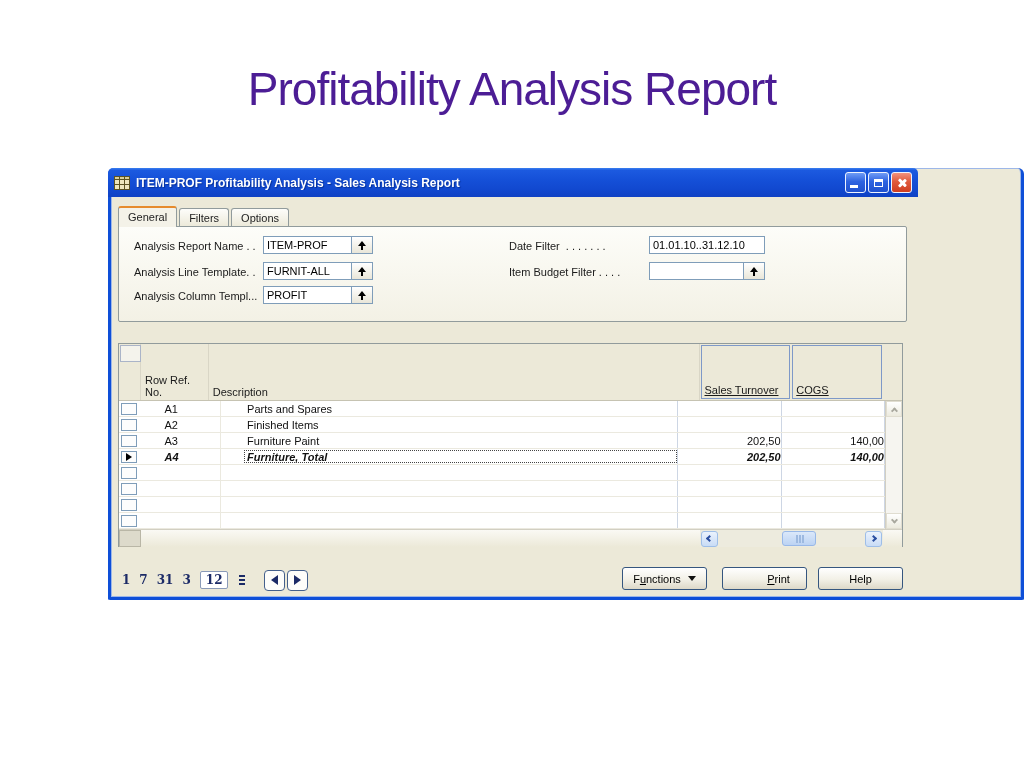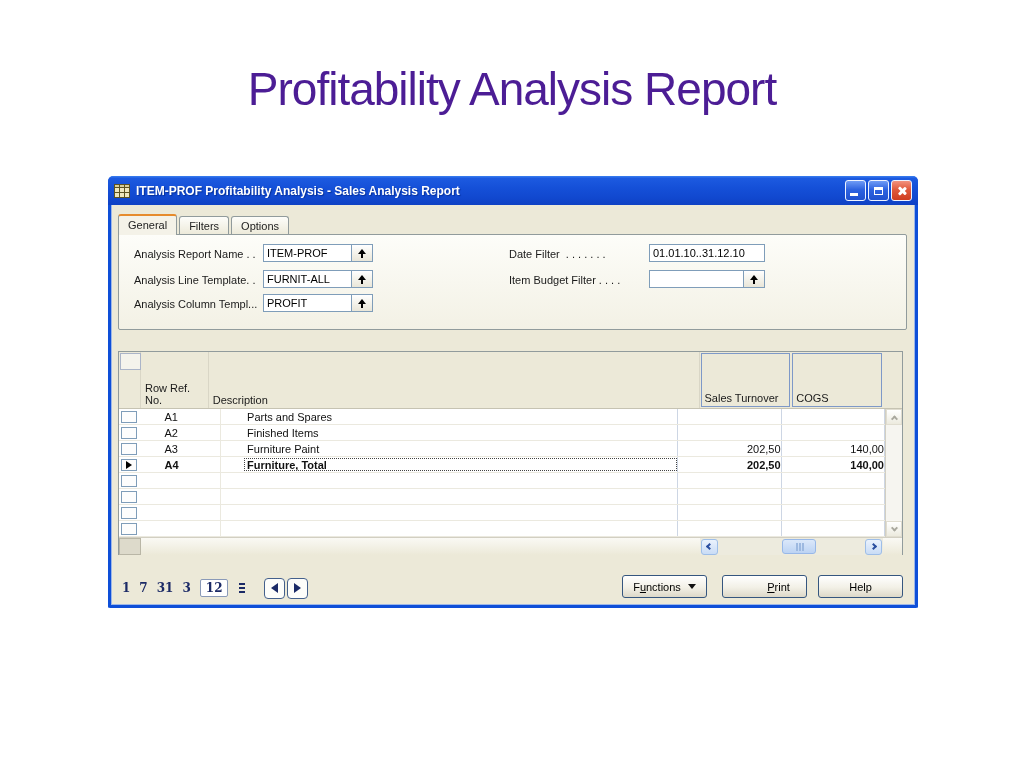--- a/index.html
+++ b/index.html
@@ -4,21 +4,21 @@
 <style>
   * { margin:0; padding:0; box-sizing:border-box; }
   html,body { width:1024px; height:768px; background:#ffffff; overflow:hidden;
               font-family:"Liberation Sans", sans-serif; }
   .slide { position:relative; width:1024px; height:768px; background:#fff; }
 
   .slide-title { position:absolute; top:62px; left:0; width:100%; text-align:center;
                  font-size:46px; font-weight:400; color:#4c1d95; letter-spacing:-1px; }
 
   
-  .window { position:absolute; left:108px; top:176px; width:810px; height:432px;
+  .window { position:absolute; left:108px; top:168px; width:916px; height:432px;
             border:3px solid #0E4FD8; border-top:none; border-radius:6px 6px 2px 2px;
             background:#ECE9D8; box-shadow:0 0 0 1px #9db7e8 inset; }
   .titlebar { position:absolute; left:-3px; top:0; width:810px; height:29px;
               border-radius:5px 5px 0 0;
               background:linear-gradient(#3a7ff0 0%, #1c5ae0 8%, #1550d8 40%, #1148cf 75%, #0f41c4 100%);
               display:flex; align-items:center; padding:0 6px; }
   .titlebar-text { color:#fff; font-weight:bold; font-size:12px; margin-left:6px; flex:1;
                    text-shadow:1px 1px 1px #06309a; white-space:nowrap; overflow:hidden; }
   .winbtns { display:flex; gap:2px; }
   .winbtn { width:21px; height:21px; border:1px solid #eef3ff; border-radius:3px;
@@ -63,37 +63,37 @@
   
   .grid { position:absolute; left:7px; top:146px; width:785px; height:204px;
           border:1px solid #919B9C; background:#fff; }
   .ghead { display:flex; height:57px; background:#ECE9D8; border-bottom:1px solid #C6C3B2; }
   .gh { border-right:1px solid #D9D6C6; display:flex; align-items:flex-end; padding:2px 4px; color:#1a1a1a; }
   .gh.marker { width:22px; padding:0; position:relative; }
   .gh.marker::before { content:""; position:absolute; left:1px; top:1px; width:19px; height:15px;
           background:#f4f3ec; border:1px solid #aab4c8; }
   .gh.ref { width:68px; }
   .gh.desc { width:492px; }
-  .gh.moneywrap { width:92px; padding:1px; border-right:none; }
+  .gh.moneywrap { width:92px; padding:1px; border-right:none;text-decoration:underline; }
   .moneybox { width:100%; height:100%; border:1px solid #7E99C8; display:flex;
               align-items:flex-end; padding:2px 3px; }
   .gh.corner { width:19px; border-right:none; }
   .ghead .two-line { line-height:12px; }
 
   .grows { display:flex; }
   .rowcol { width:766px; }
   .grow { display:flex; height:16px; border-bottom:1px solid #EBE9DF; background:#fff;gap:22px; }
   .cell { display:flex; align-items:center; overflow:hidden; white-space:nowrap; }
   .cell.marker { width:22px; justify-content:center; background:#fff; }
   .markbox { width:16px; height:12px; border:1px solid #7F9DB9; background:#fdfdfd;
              display:flex; align-items:center; justify-content:center; }
   .cell.ref { width:68px; padding-left:4px; border-right:1px solid #EBE9DF; }
   .cell.desc { width:492px; padding-left:4px; border-right:1px solid #CDD6E4; }
   .cell.num { width:92px; justify-content:flex-end; padding-right:0; border-right:1px solid #CDD6E4; }
-  .grow.selected .cell { font-weight:bold; }
+  .grow.selected .cell { font-weight:bold;font-style:italic; }
   .grow.selected .cell.desc { outline:1px dotted #444; outline-offset:-2px; }
   .rowptr { width:0; height:0; border-top:4px solid transparent; border-bottom:4px solid transparent;
             border-left:6px solid #000; }
 
   
   .vscroll { width:19px; height:128px; border-left:1px solid #D2CFC2; background:#F6F5F0;
              display:flex; flex-direction:column; justify-content:space-between; }
   .vbtn { height:16px; display:flex; align-items:center; justify-content:center;
           background:linear-gradient(#ffffff,#eceade); border:1px solid #e0ddd0; }
   .chev { display:inline-block; width:5px; height:5px; border:solid #A9A89E; border-width:0 2px 2px 0; }

